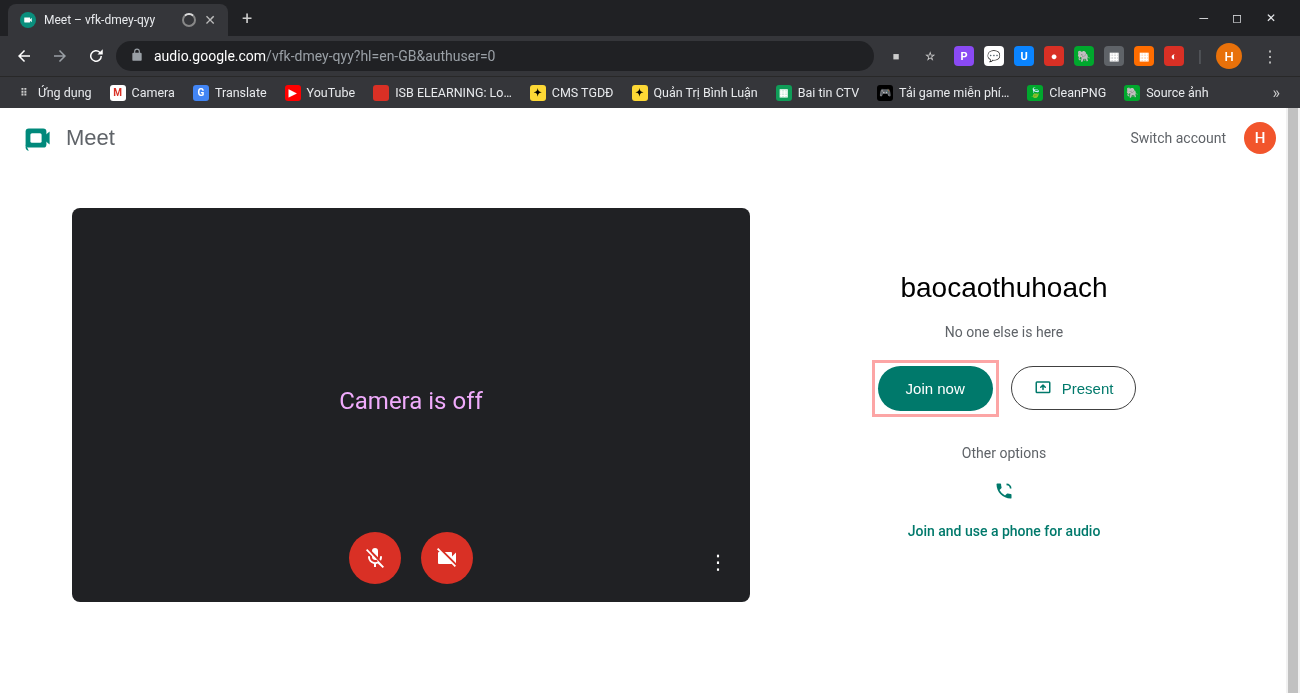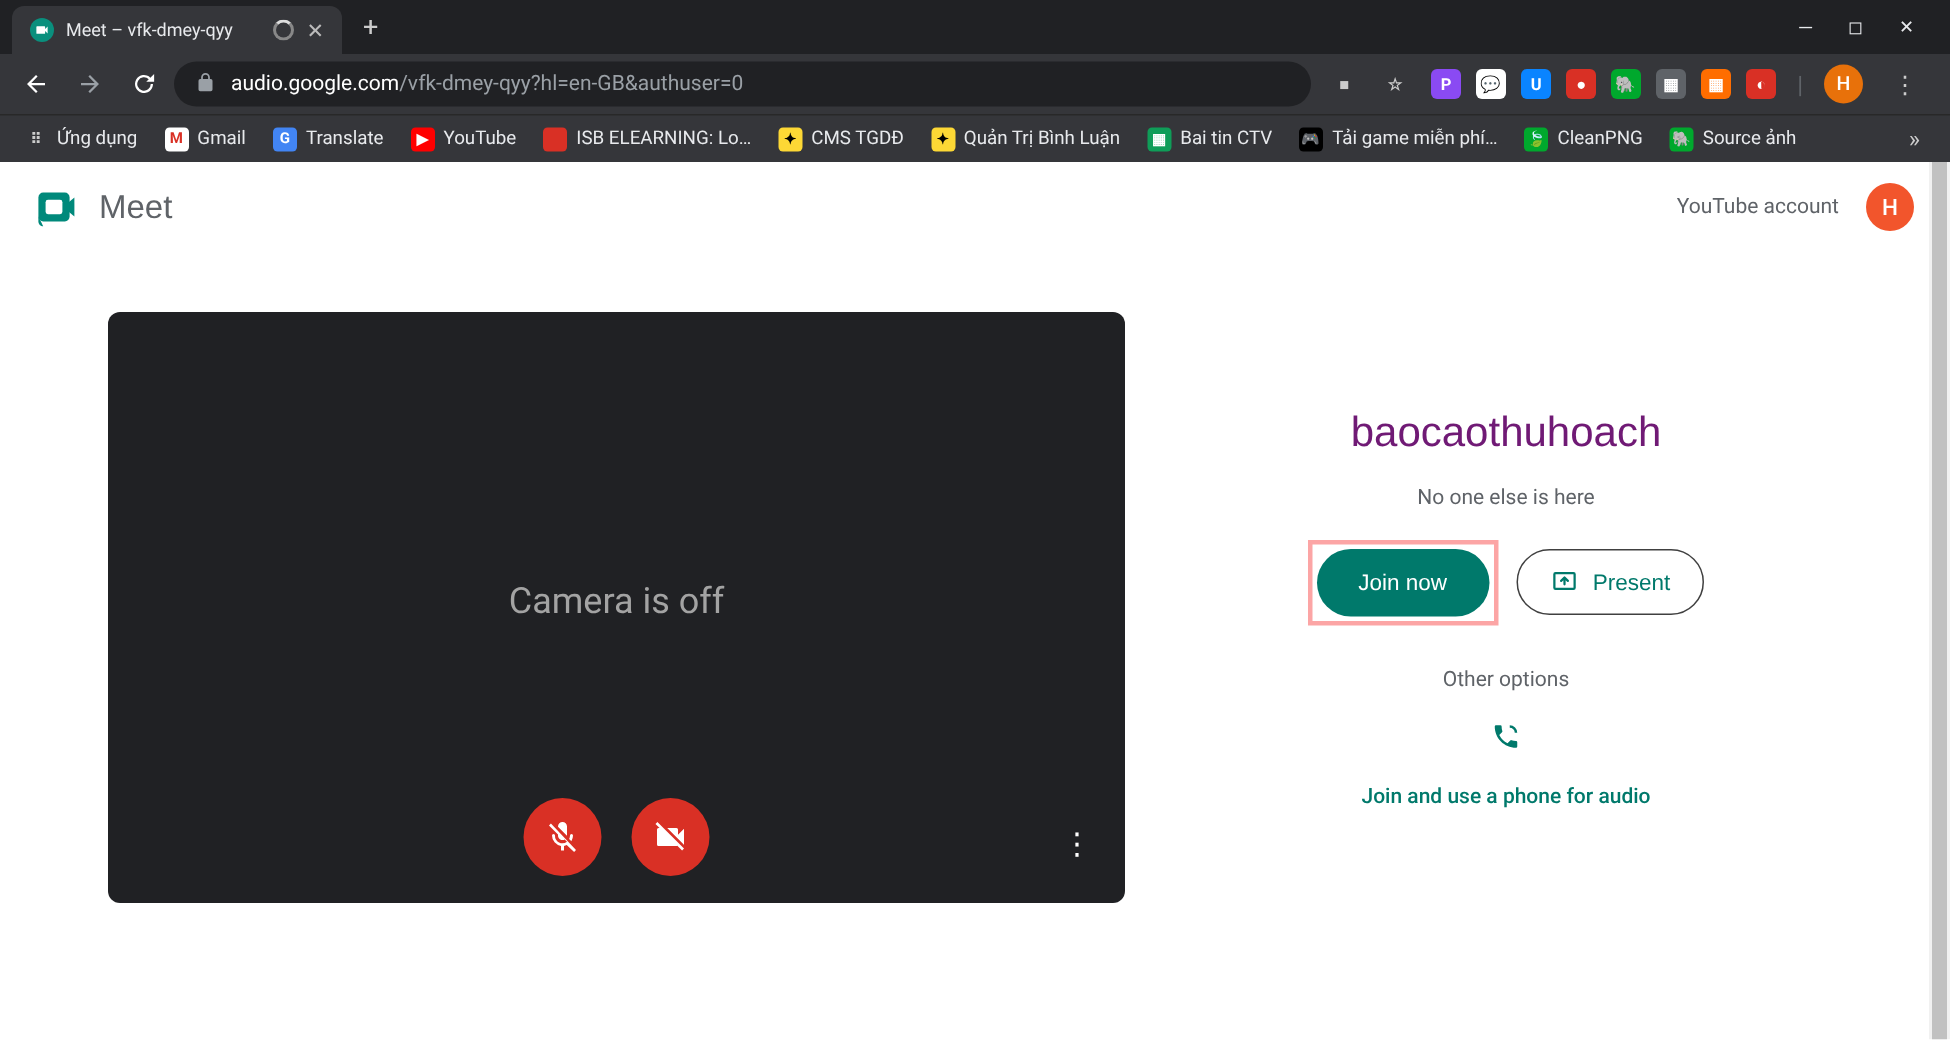--- a/index.html
+++ b/index.html
@@ -41,28 +41,28 @@
   .meet-header { display:flex; align-items:center; padding:14px 24px;justify-content:flex-end; }
   .meet-logo { display:flex; align-items:center; gap:10px; }
   .meet-logo-icon { width:32px; height:32px; }
   .meet-logo-text { font-size:22px; color:#5f6368; font-family: 'Product Sans', Arial, sans-serif;}
   .meet-header-right { margin-left:auto; display:flex; align-items:center; gap:18px; }
   .switch-account { font-size:14px; color:#5f6368; cursor:pointer; }
   .avatar-orange { width:32px; height:32px; border-radius:50%; background:#f2552c; color:#fff; display:flex; align-items:center; justify-content:center; font-size:15px; font-weight:500; cursor:pointer;}
 
   .main-row { display:flex; align-items:center; padding:40px 72px 0 72px; gap:30px; }
   .video-preview { position:relative; width:678px; height:394px; background:#202124; border-radius:8px; display:flex; align-items:center; justify-content:center; }
-  .camera-off-text { color:#a3a3a3; font-size:24px; position:absolute; top:50%; left:50%; transform:translate(-50%,-65%);}
+  .camera-off-text { color:#f0abfc; font-size:24px; position:absolute; top:50%; left:50%; transform:translate(-50%,-65%);}
   .controls-row { position:absolute; bottom:18px; left:50%; transform:translateX(-50%); display:flex; gap:20px;}
   .ctrl-btn { width:52px; height:52px; border-radius:50%; background:#d93025; display:flex; align-items:center; justify-content:center; cursor:pointer;}
   .ctrl-btn svg{ width:24px; height:24px; }
   .preview-menu { position:absolute; right:20px; bottom:28px; color:#fff; cursor:pointer; font-size:20px; letter-spacing:2px;}
 
   .join-panel { flex:1; display:flex; flex-direction:column; align-items:center; gap:20px; }
-  .meeting-title { font-size:28px; color:#701a75; font-family:'Google Sans', Arial, sans-serif;}
+  .meeting-title { font-size:28px; color:#000000; font-family:'Google Sans', Arial, sans-serif;}
   .presence-text { font-size:14px; color:#5f6368;}
   .join-buttons { display:flex; gap:12px; align-items:center;}
   .join-now-wrap { border:3px solid #fca5a5; padding:3px;}
   .join-now-btn { background:#00796b; color:#fff; font-size:15px; font-weight:500; padding:14px 28px; border:none; border-radius:28px; cursor:pointer; font-family:'Google Sans',Arial,sans-serif;}
   .present-btn { background:#fff; color:#00796b; font-size:15px; font-weight:500; padding:12px 22px; border:1px solid #404040; border-radius:28px; cursor:pointer; display:flex; align-items:center; gap:10px; font-family:'Google Sans',Arial,sans-serif;}
   .present-btn svg{width:18px;height:18px;}
   .other-options { font-size:14px; color:#5f6368; margin-top:8px;}
   .phone-link { display:flex; align-items:center; gap:22px; color:#00796b; font-size:14px; cursor:pointer; font-weight:500;flex-direction:column;}
   .phone-link svg{width:20px;height:20px;}
 
@@ -134,21 +134,21 @@
   </div>
 
   <div class="bookmarks">
     <div id="bm-container" style="display:flex; gap:6px; align-items:center;">
         <div class="bm-item">
           <div class="bm-icon" style="background: transparent; color: rgb(204, 204, 204);">⠿</div>
           <span>Ứng dụng</span>
         </div>
         <div class="bm-item">
           <div class="bm-icon" style="background: rgb(255, 255, 255); color: rgb(217, 48, 37);">M</div>
-          <span>Gmail</span>
+          <span>Camera</span>
         </div>
         <div class="bm-item">
           <div class="bm-icon" style="background: rgb(66, 133, 244); color: rgb(255, 255, 255);">G</div>
           <span>Translate</span>
         </div>
         <div class="bm-item">
           <div class="bm-icon" style="background: rgb(255, 0, 0); color: rgb(255, 255, 255);">▶</div>
           <span>YouTube</span>
         </div>
         <div class="bm-item">
@@ -192,21 +192,21 @@
         <path fill="#00897b" d="M6 8h18a4 4 0 0 1 4 4v16a4 4 0 0 1-4 4H6a4 4 0 0 1-4-4V12a4 4 0 0 1 4-4z"></path>
         <rect x="8" y="14" width="14" height="12" rx="2" fill="#fff"></rect>
         <path fill="#00897b" d="M2 32c0 2.2 1.8 4 4 4l-4-8v4z"></path>
         <circle cx="4" cy="36" r="0"></circle>
         <path fill="#0f766e" d="M6 36l-4-4v0c0 2.2 1.8 4 4 4z" opacity="0"></path>
         <path fill="#00695c" d="M2 28v4a4 4 0 0 0 4 4l0 0-4-8z" opacity="0"></path>
       </svg>
       <span class="meet-logo-text">Meet</span>
     </div>
     <div class="meet-header-right">
-      <span class="switch-account">YouTube account</span>
+      <span class="switch-account">Switch account</span>
       <div class="avatar-orange">H</div>
     </div>
   </div>
 
   <div class="main-row">
     <div class="video-preview">
       <div class="camera-off-text">Camera is off</div>
       <div class="controls-row">
         <div class="ctrl-btn">
           <svg viewBox="0 0 24 24" fill="#fff">

